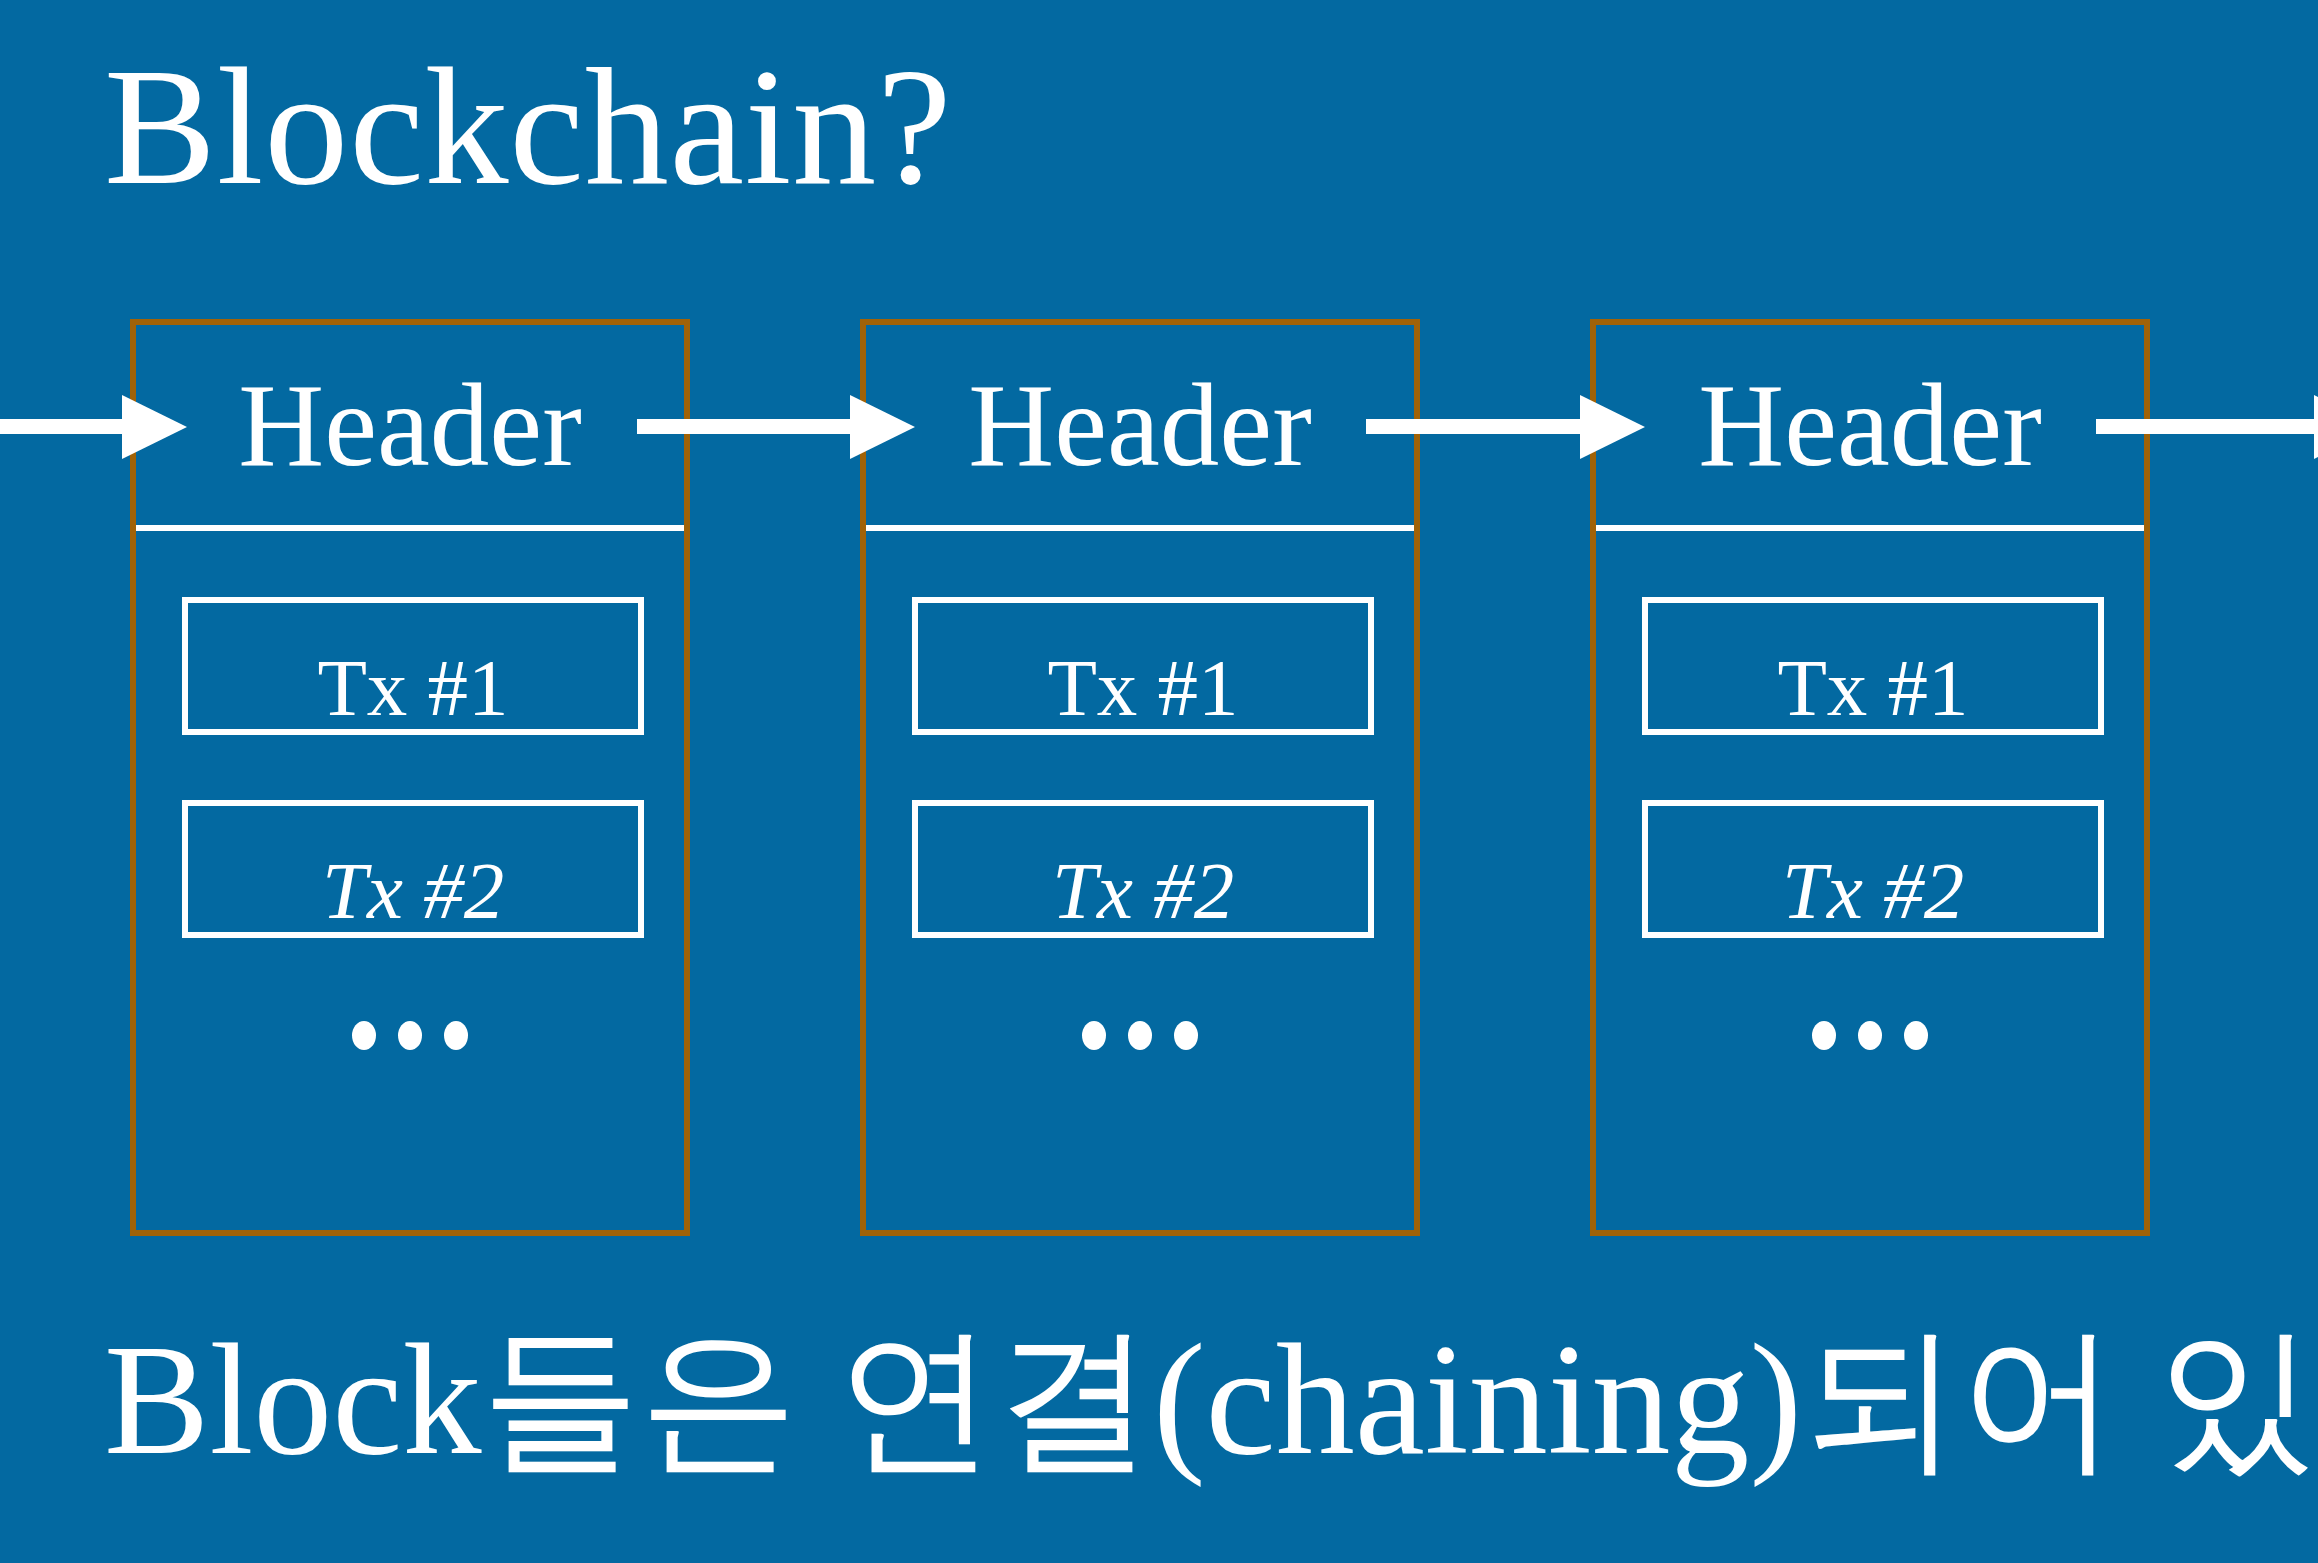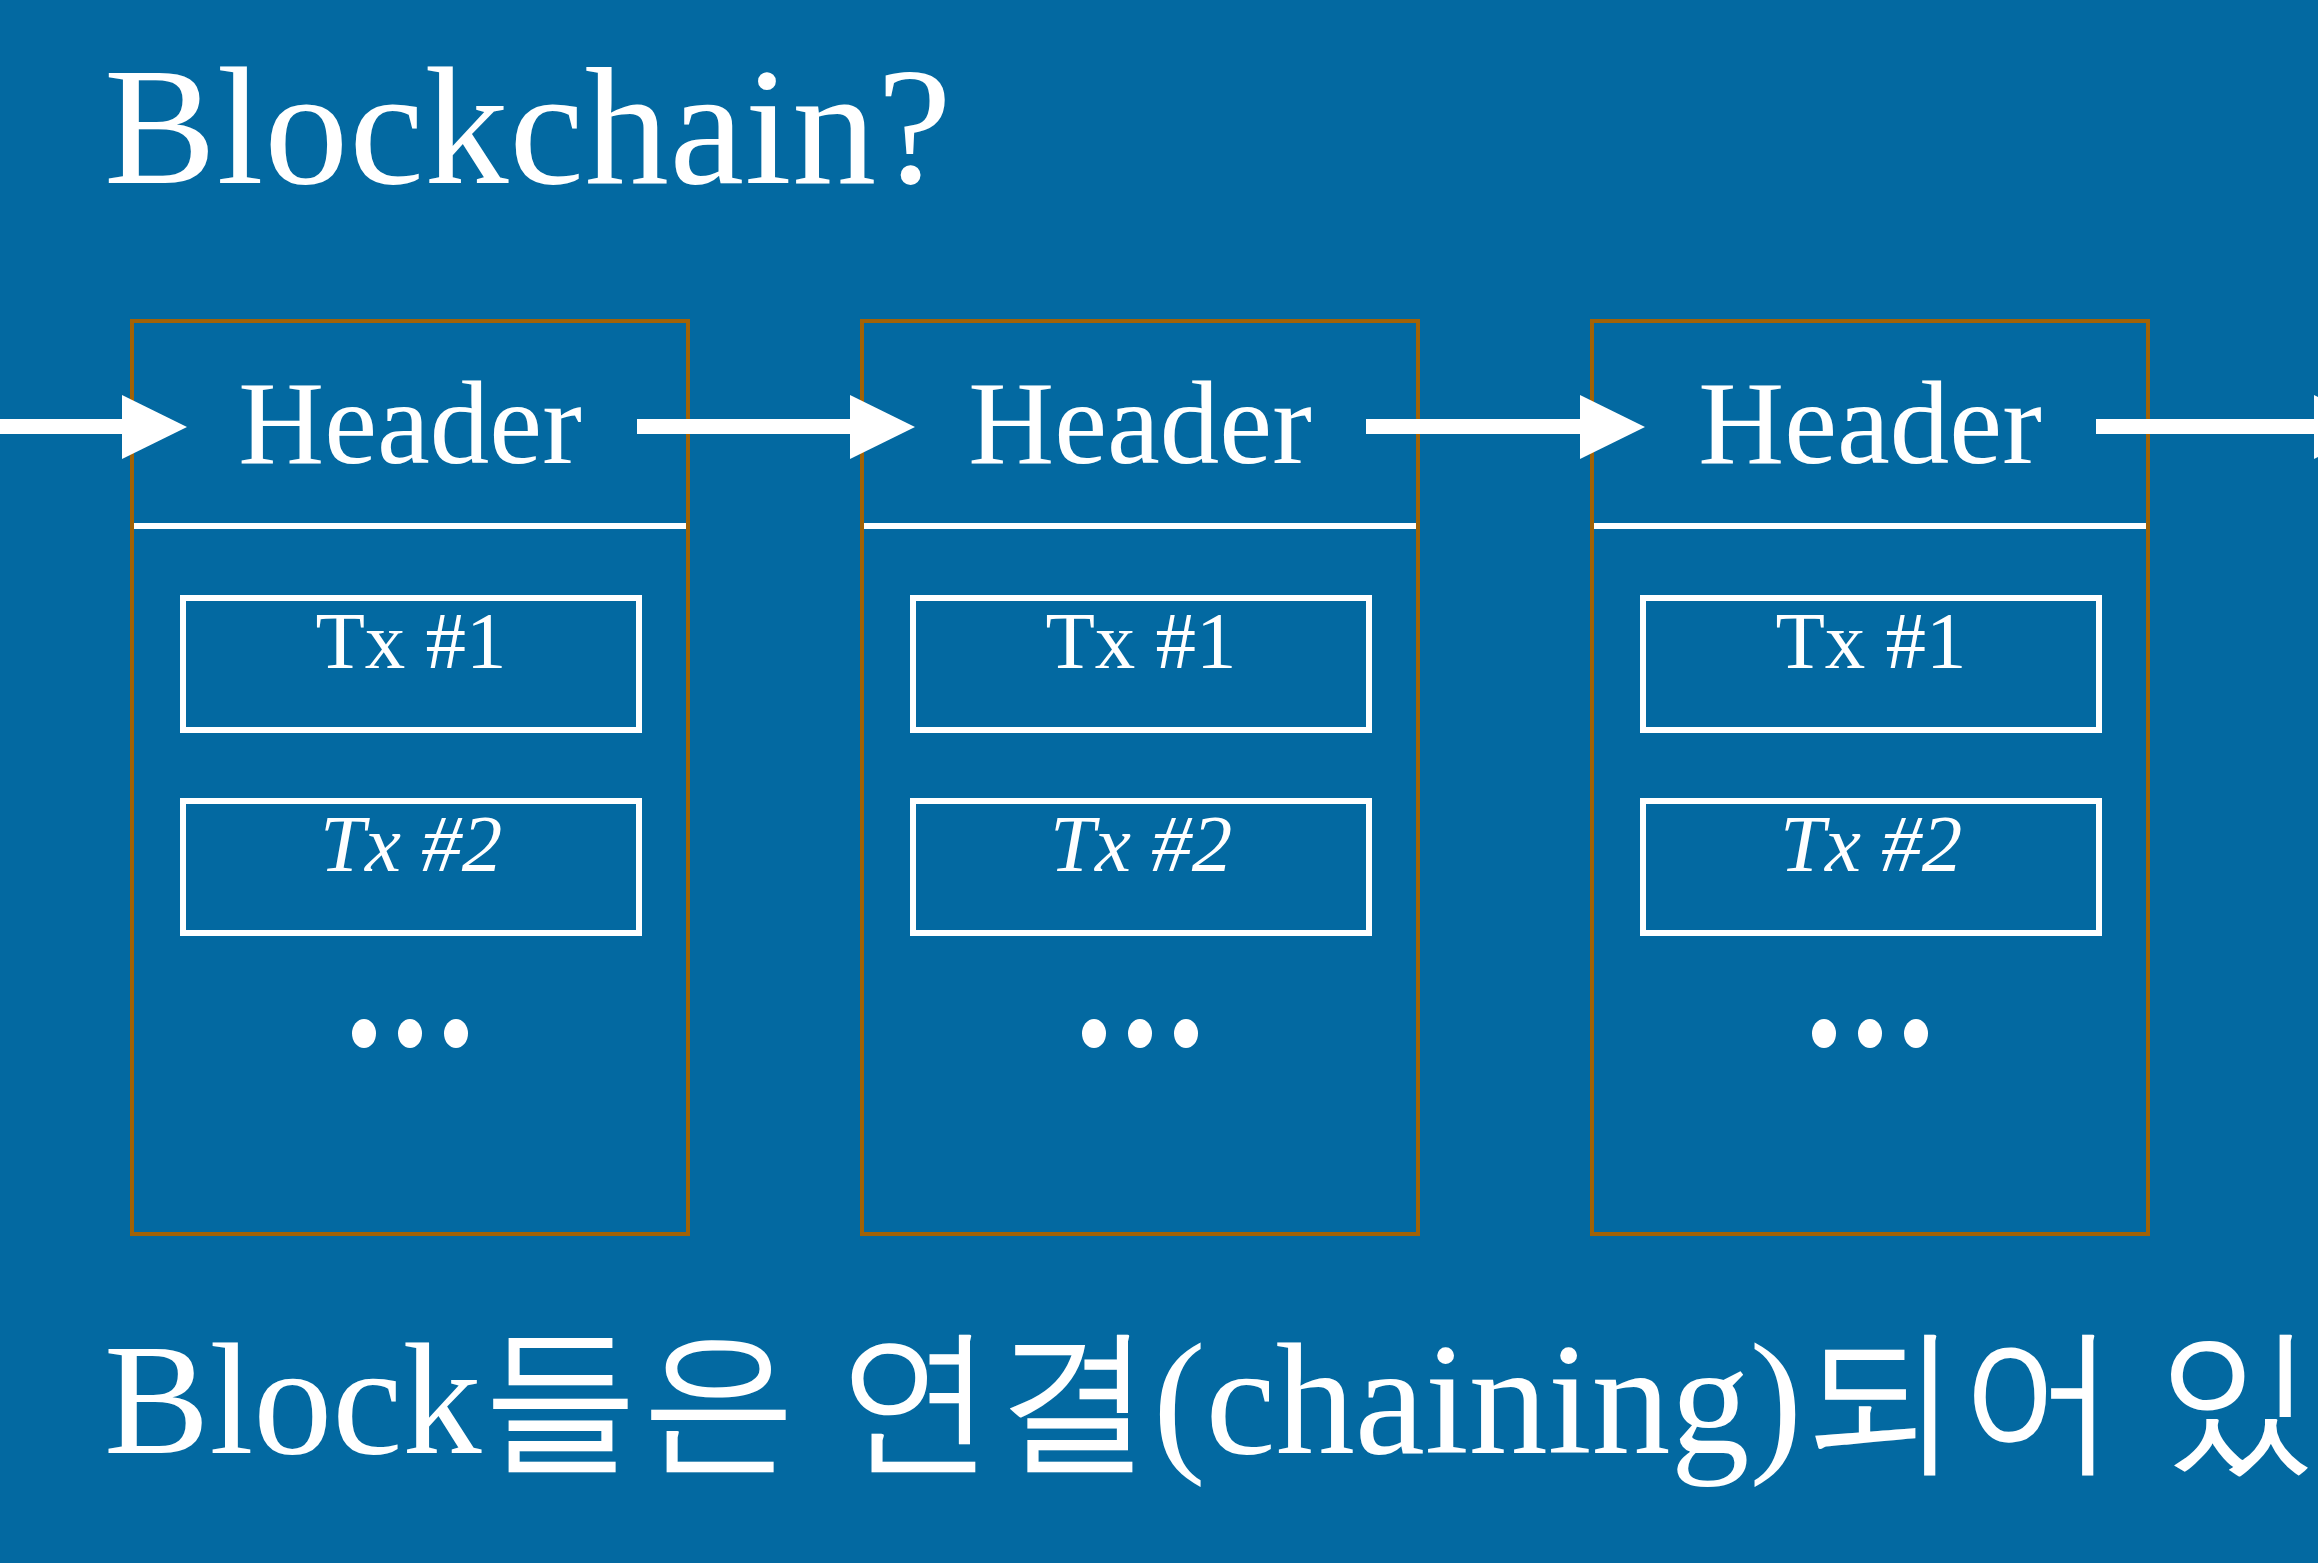--- a/index.html
+++ b/index.html
@@ -37,21 +37,21 @@
     line-height: 1;
     white-space: nowrap;
   }
 
   
   .block {
     position: absolute;
     top: 319px;
     width: 560px;
     height: 917px;
-    border: 4px solid #a16207;
+    border: 6px solid #a16207;
     box-sizing: border-box;
   }
   .block.b1 { left: 130px; }
   .block.b2 { left: 860px; }
   .block.b3 { left: 1590px; }
 
   .block-header {
     position: absolute;
     top: 0; left: 0; right: 0;
     height: 200px;
@@ -73,21 +73,21 @@
   }
 
   .tx-box {
     position: absolute;
     left: 46px;
     width: 462px;
     height: 138px;
     border: 6px solid #FFFFFF;
     box-sizing: border-box;
     display: flex;
-    align-items: flex-start;
+    align-items: flex-end;
     justify-content: center;
   }
   .tx-box.tx1 { top: 272px; }
   .tx-box.tx2 { top: 475px; font-style: italic; }
   .tx-label {
     font-size: 81px;
     line-height: 1;
     white-space: nowrap;
   }
 

